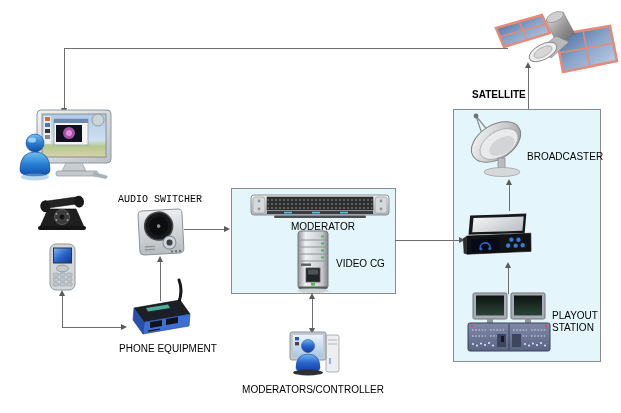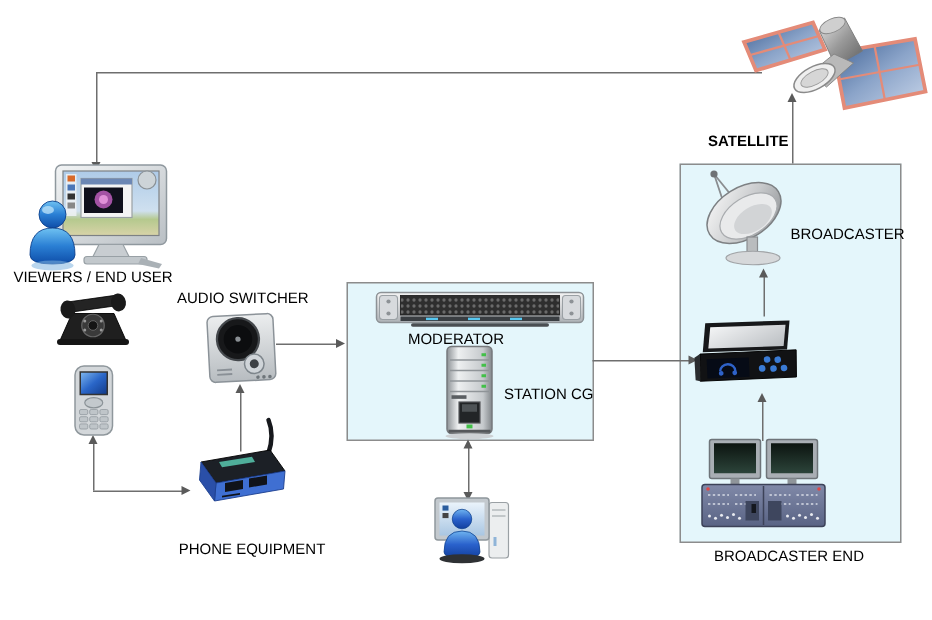--- a/index.html
+++ b/index.html
@@ -389,22 +389,22 @@
           <circle cx="62" cy="53.5" r="1"></circle>
           <circle cx="66" cy="51.5" r="1"></circle>
           <circle cx="70" cy="53" r="1"></circle>
           <circle cx="74" cy="51" r="1"></circle>
           <circle cx="78" cy="53.5" r="1"></circle>
       </g>
       <rect x="34" y="44" width="3" height="6" fill="#15181f"></rect>
     </svg>
   </div>
 
-  <div class="lbl center" style="left:0px;top:180px;width:124px;">VIEWERS / END USER</div>
-  <div class="lbl" style="left:118px;top:194px;">AUDIO SWITCHER</div>
-  <div class="lbl center" style="left:116px;top:361px;width:104px;">PHONE EQUIPMENT</div>
-  <div class="lbl center" style="left:224px;top:221px;width:160px;">MODERATOR</div>
-  <div class="lbl" style="left:336px;top:258px;">STATION CG</div>
+  <div class="lbl" style="left:118px;top:194px;font-family:Liberation Mono, monospace;">AUDIO SWITCHER</div>
+  <div class="lbl center" style="left:116px;top:343px;width:104px;">PHONE EQUIPMENT</div>
+  <div class="lbl center" style="left:243px;top:221px;width:160px;">MODERATOR</div>
+  <div class="lbl" style="left:336px;top:258px;">VIDEO CG</div>
+  <div class="lbl center" style="left:228px;top:384px;width:170px;">MODERATORS/CONTROLLER</div>
   <div class="lbl" style="left:472px;top:89px;font-weight:bold;">SATELLITE</div>
   <div class="lbl" style="left:527px;top:151px;">BROADCASTER</div>
-  <div class="lbl center" style="left:453px;top:366px;width:146px;">BROADCASTER END</div>
+  <div class="lbl wrap" style="left:552px;top:310px;width:50px;">PLAYOUT STATION</div>
 
 </div>
 
 </body></html>

